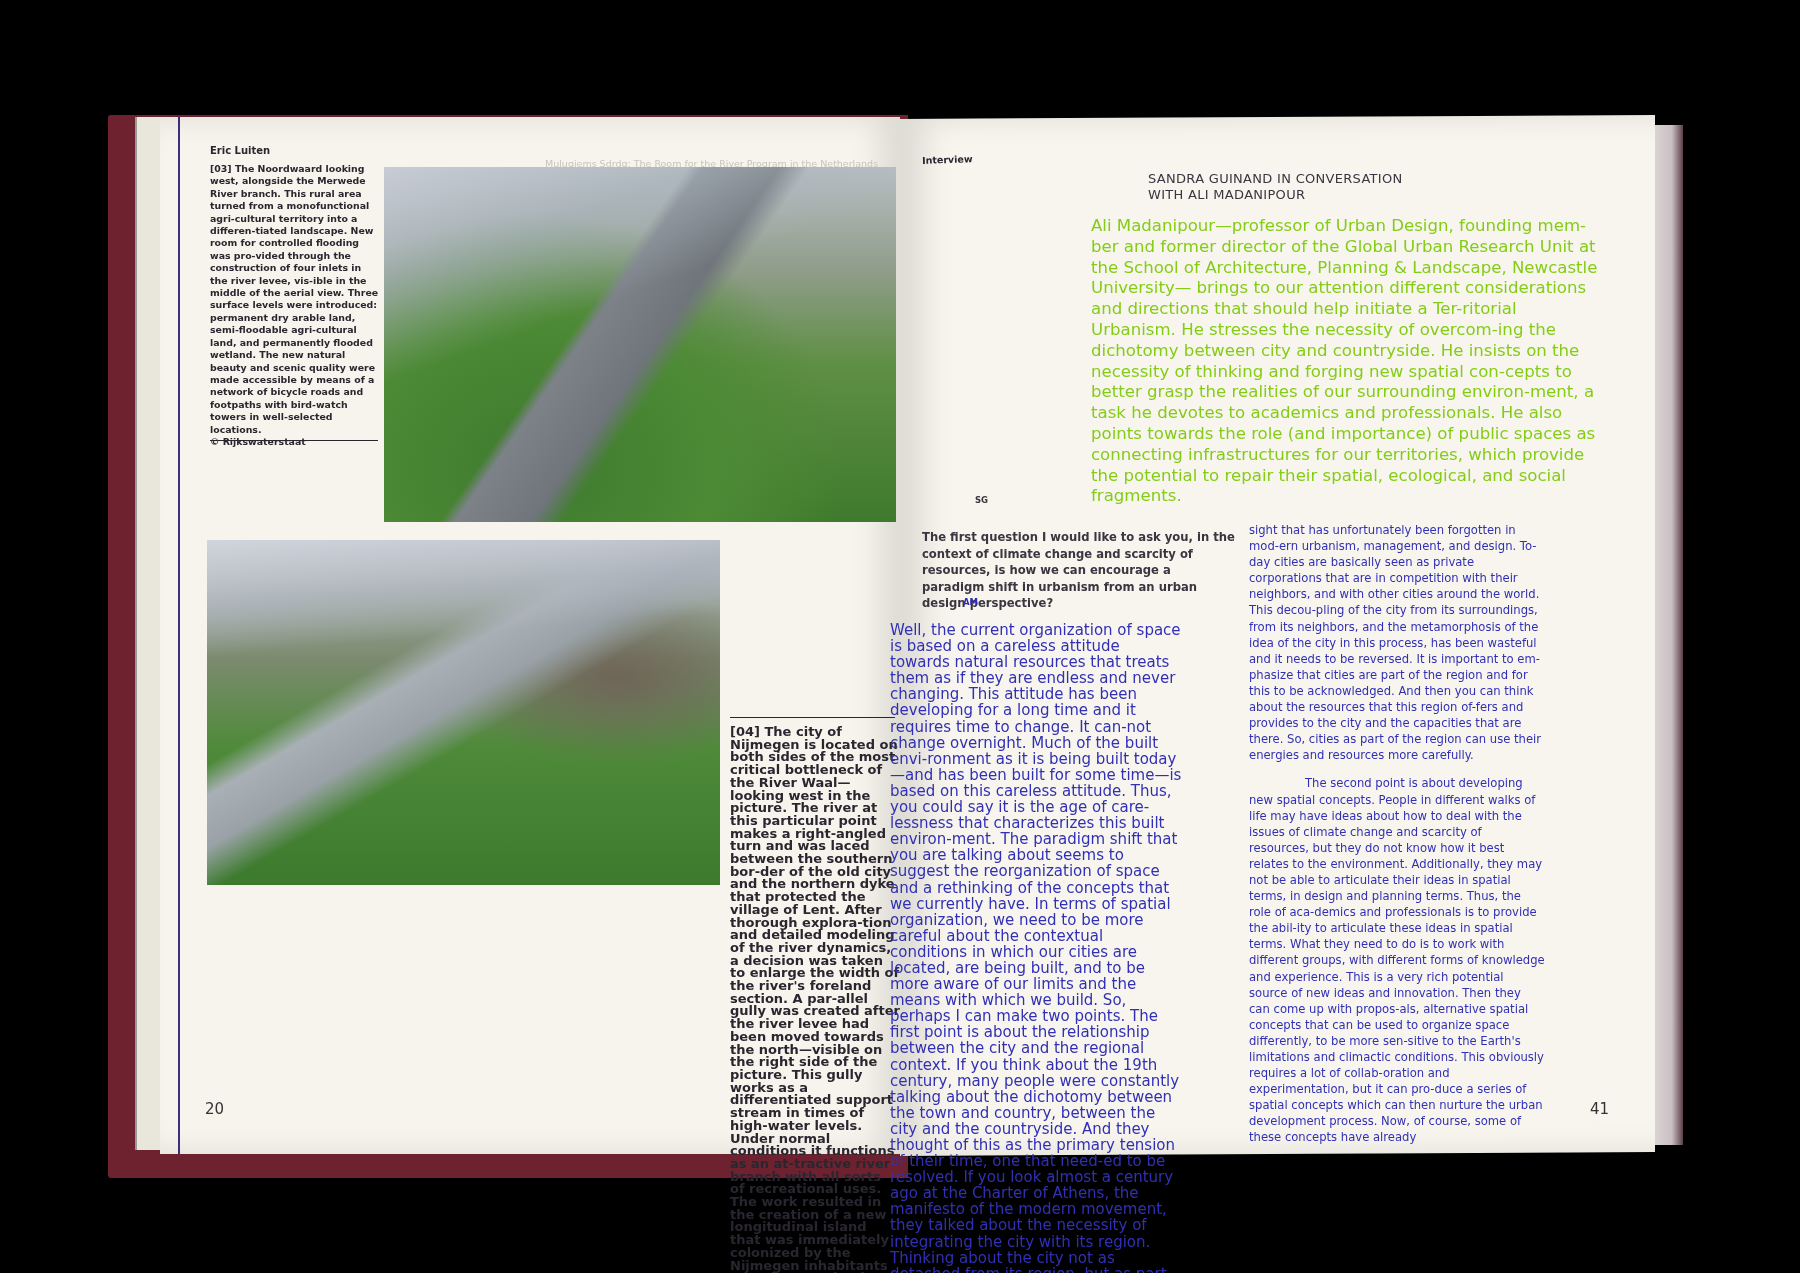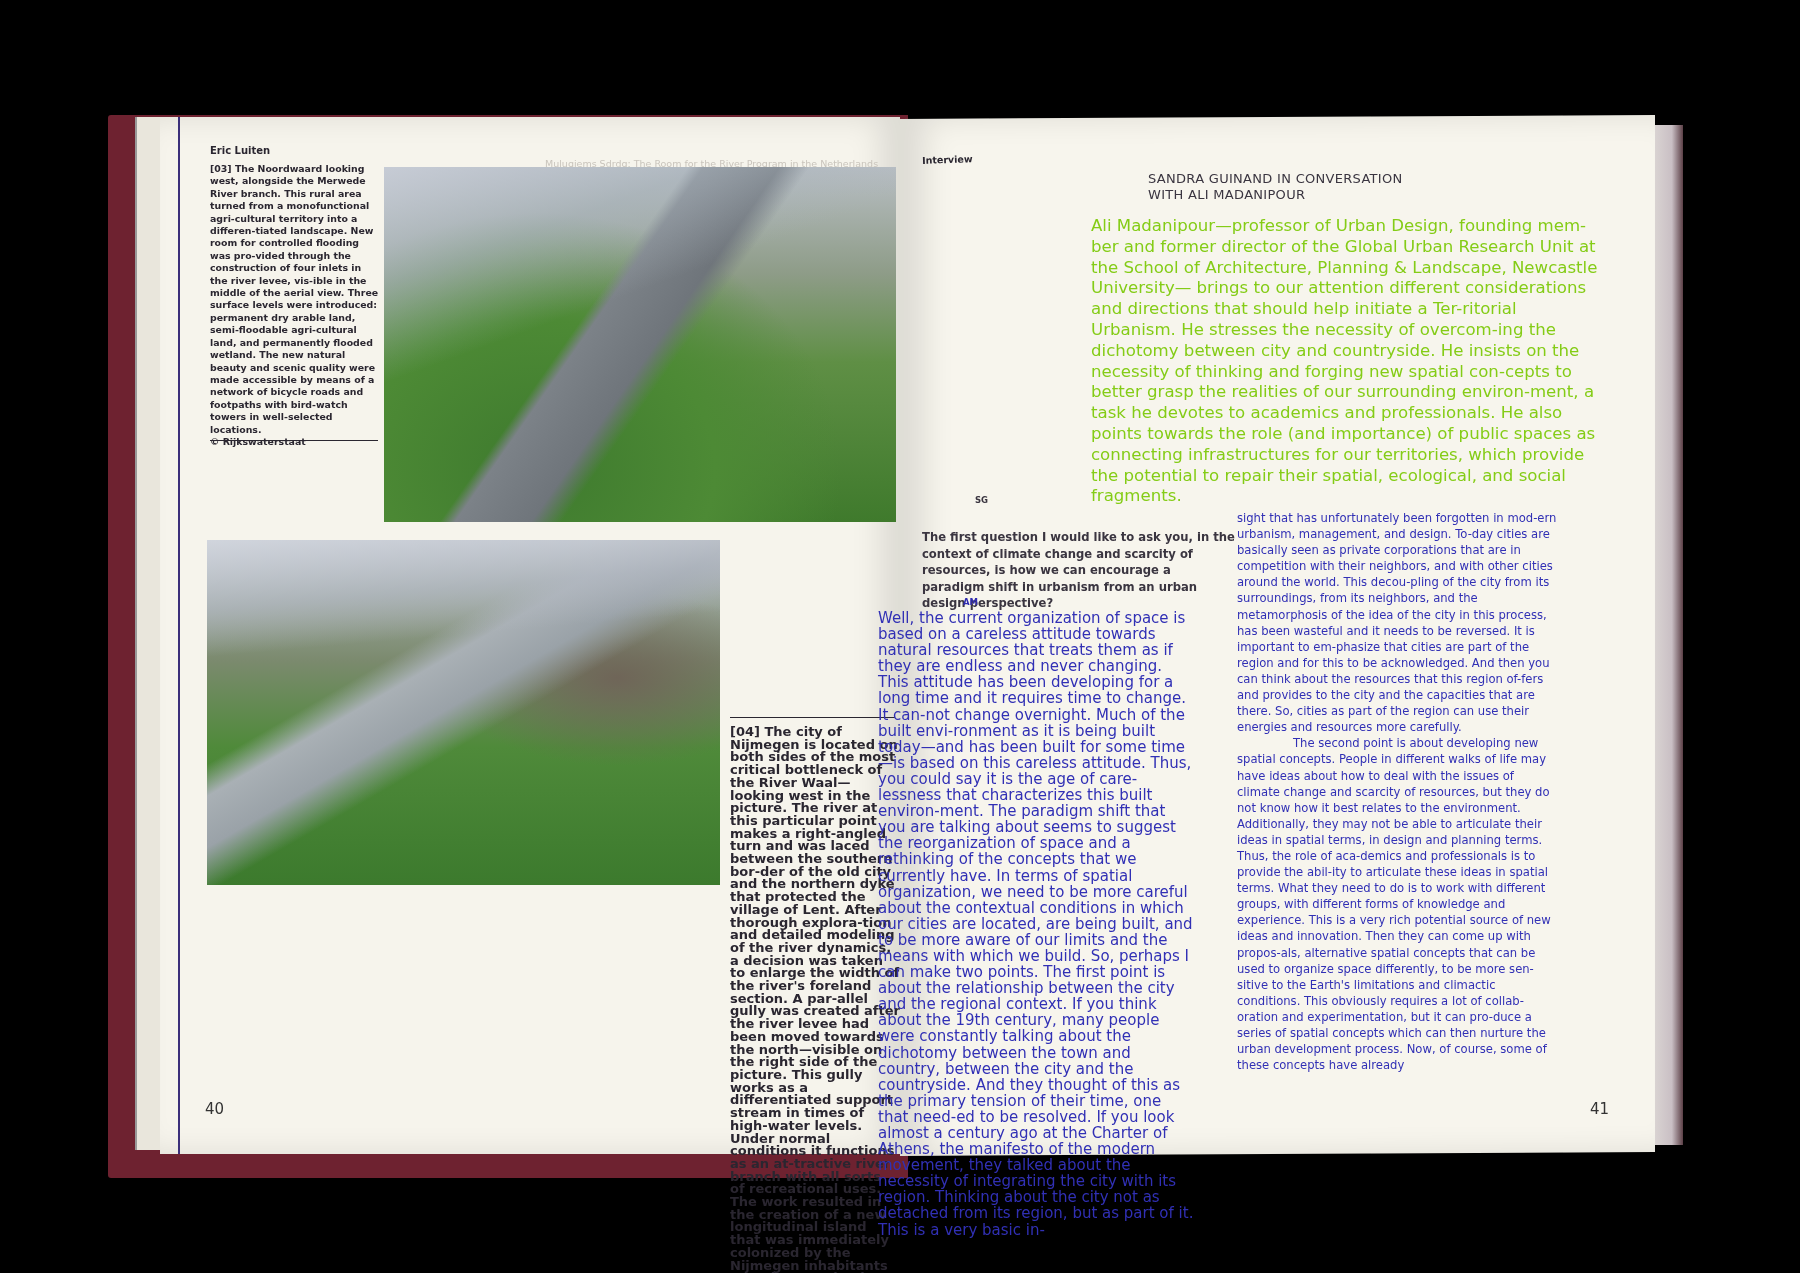--- a/index.html
+++ b/index.html
@@ -35,21 +35,21 @@
 
   .section-label { position:absolute; left:922px; top:154px; font-size:9.5px; font-weight:bold; color:#2a2630; transform:rotate(-2deg); }
   .title { position:absolute; left:1148px; top:171px; font-size:13px; line-height:16px; color:#3a3540; letter-spacing:0.3px; }
   .intro { position:absolute; left:1091px; top:216px; width:510px; font-size:16.6px; line-height:20.8px; color:#84cc16; }
   .spk { position:absolute; font-size:8.5px; font-weight:bold; }
   .spk-sg { left:975px; top:495px; color:#3a3540; }
   .spk-am { left:963px; top:597px; color:#2f2bb0; }
   .q { position:absolute; left:922px; top:529px; width:315px; font-size:11.6px; line-height:16.5px; color:#3a3540;font-weight:bold; }
   .ans-col1 { position:absolute; left:878px; top:610px; width:318px; font-size:15px; line-height:16.1px; color:#3130b5; }
   .ans-col2 { position:absolute; left:1237px; top:510px; width:320px; font-size:11.6px; line-height:16.1px; color:#3130b5; }
-  .ans-col2 p, .ans-col1 p { margin:0; }
+  .ans-col2 p, .ans-col1 p { margin:12px; }
   .indent { text-indent:56px; }
   .pgnum-right { position:absolute; left:1590px; top:1100px; font-size:15px; color:#333; }
 </style>
 </head>
 <body>
 
 <div class="cover-left"></div>
 <div class="page-stack-left"></div>
 <div class="page-left"></div>
 <div class="spine-line"></div>
@@ -63,21 +63,21 @@
   <span>© Rijkswaterstaat</span>
 </div>
 <div class="rule03"></div>
 <div class="photo1" title="Aerial view of the Noordwaard and Merwede River"></div>
 <div class="photo2" title="Aerial view of Nijmegen and the River Waal"></div>
 <div class="rule04"></div>
 <div class="cap04">
   <span>[04] The city of Nijmegen is located on both sides of the most critical bottleneck of the River Waal—looking west in the picture. The river at this particular point makes a right-angled turn and was laced between the southern bor-der of the old city and the northern dyke that protected the village of Lent. After thorough explora-tion and detailed modeling of the river dynamics, a decision was taken to enlarge the width of the river's foreland section. A par-allel gully was created after the river levee had been moved towards the north—visible on the right side of the picture. This gully works as a differentiated support stream in times of high-water levels. Under normal conditions it functions as an at-tractive river branch with all sorts of recreational uses. The work resulted in the creation of a new longitudinal island that was immediately colonized by the Nijmegen inhabitants as a riv-er park. The city is now rapidly developing a completely new spa-tial relationship with the Waal.</span><br>
   <span>© Rijkswaterstaat</span>
 </div>
-<div class="pgnum-left">40</div>
+<div class="pgnum-left">20</div>
 
 <div class="section-label">Interview</div>
 <div class="title">
   <div>SANDRA GUINAND IN CONVERSATION</div>
   <div>WITH ALI MADANIPOUR</div>
 </div>
 <div class="intro">Ali Madanipour—professor of Urban Design, founding mem-ber and former director of the Global Urban Research Unit at the School of Architecture, Planning &amp; Landscape, Newcastle University— brings to our attention different considerations and directions that should help initiate a Ter-ritorial Urbanism. He stresses the necessity of overcom-ing the dichotomy between city and countryside. He insists on the necessity of thinking and forging new spatial con-cepts to better grasp the realities of our surrounding environ-ment, a task he devotes to academics and professionals. He also points towards the role (and importance) of public spaces as connecting infrastructures for our territories, which provide the potential to repair their spatial, ecological, and social fragments.</div>
 <div class="spk spk-sg">SG</div>
 <div class="q">The first question I would like to ask you, in the context of climate change and scarcity of resources, is how we can encourage a paradigm shift in urbanism from an urban design perspective?</div>
 <div class="spk spk-am">AM</div>

